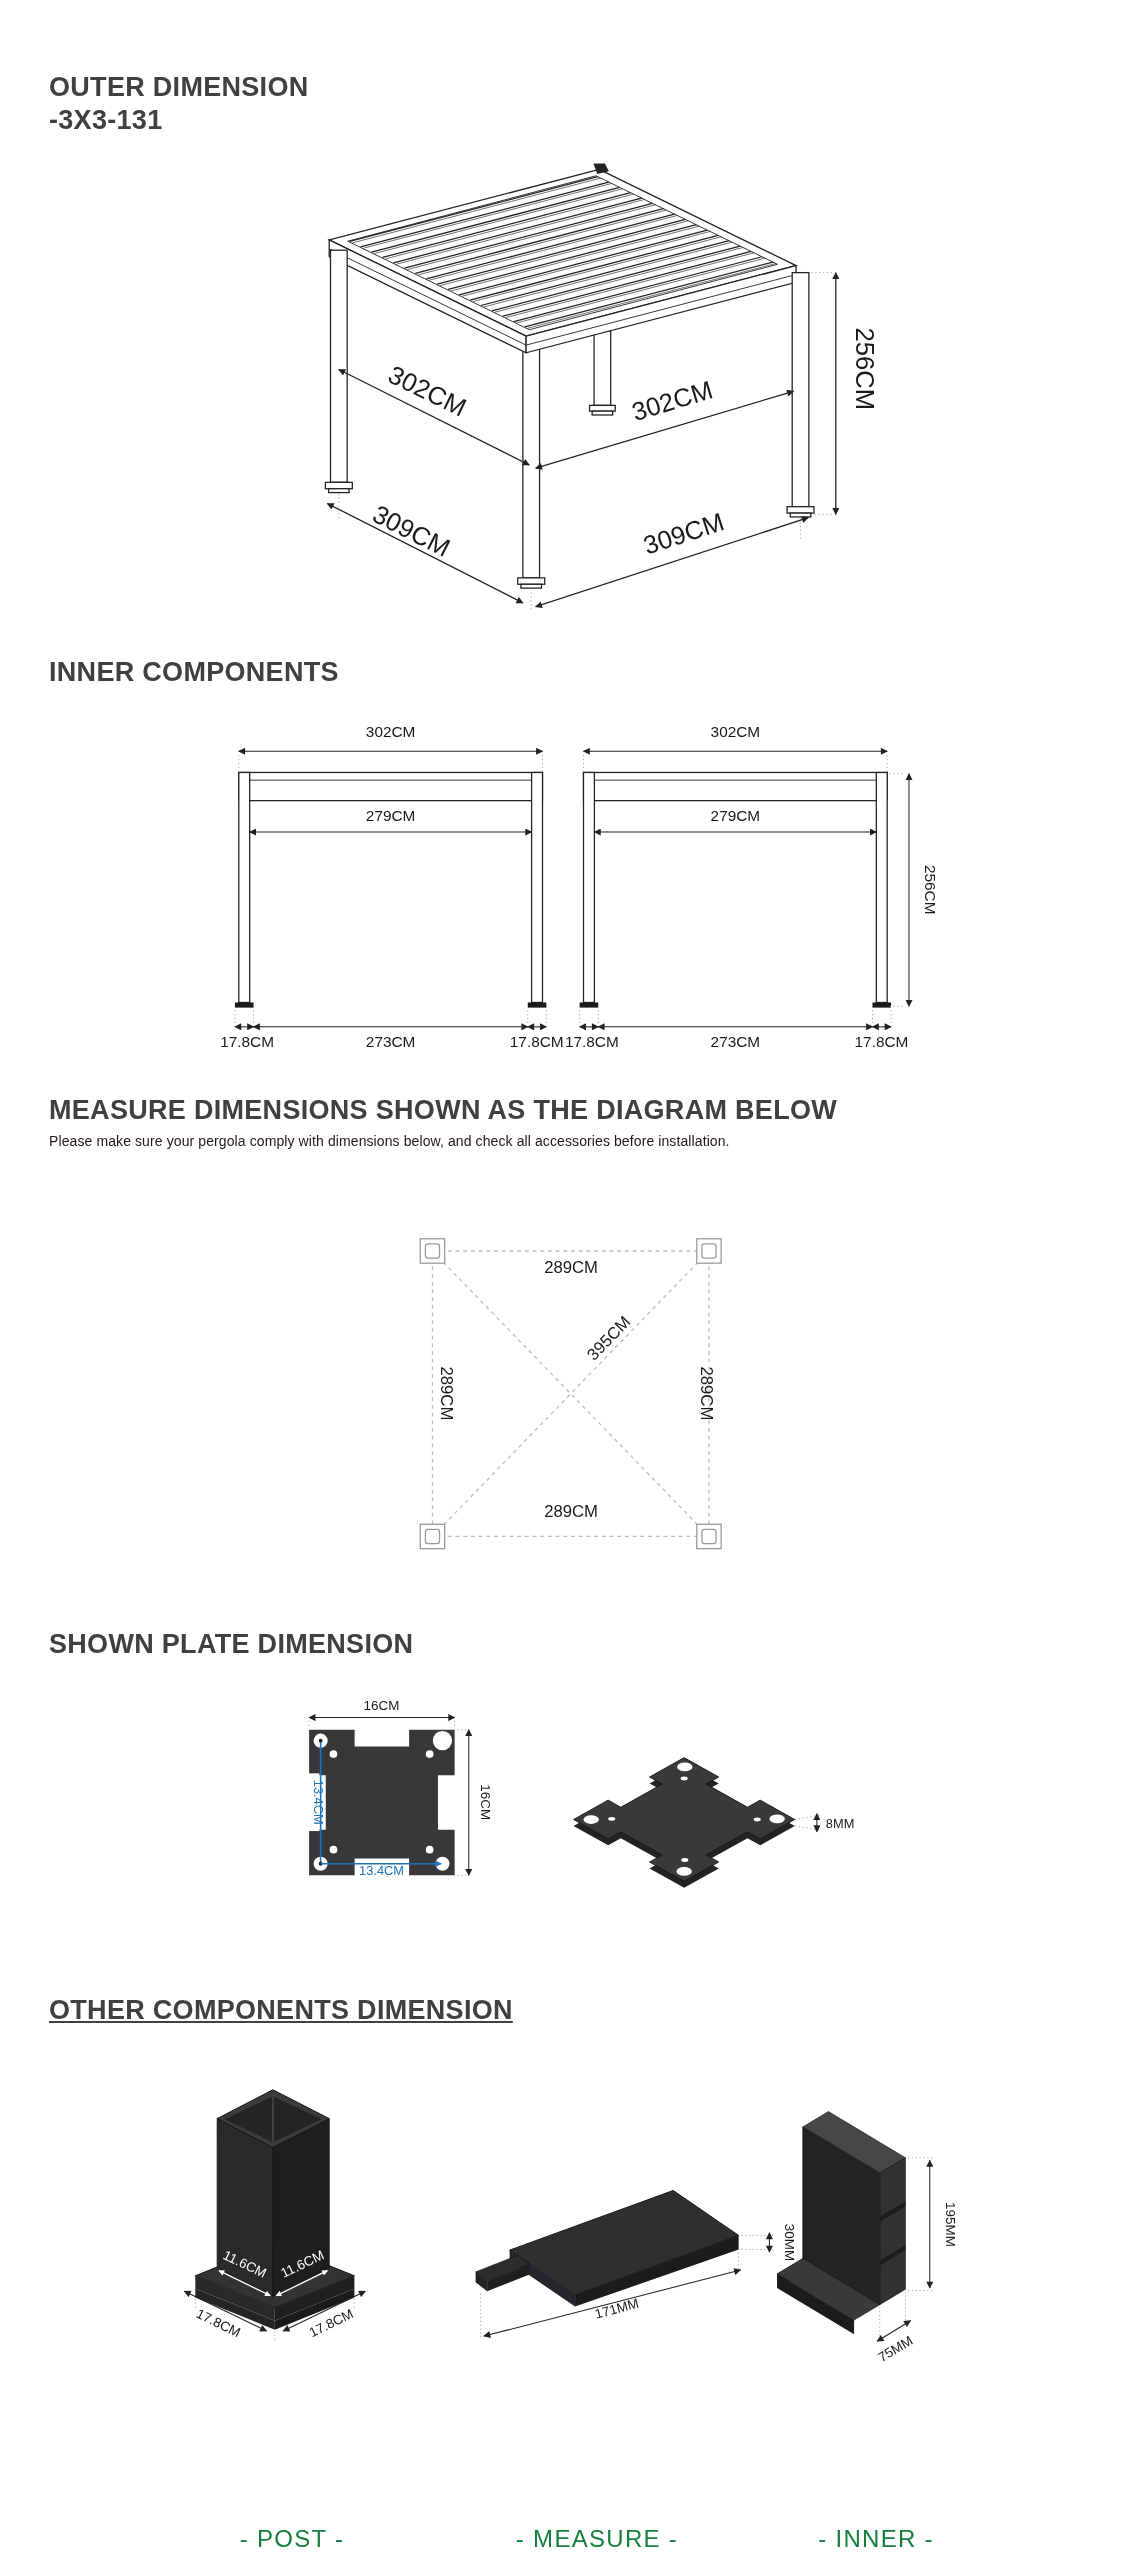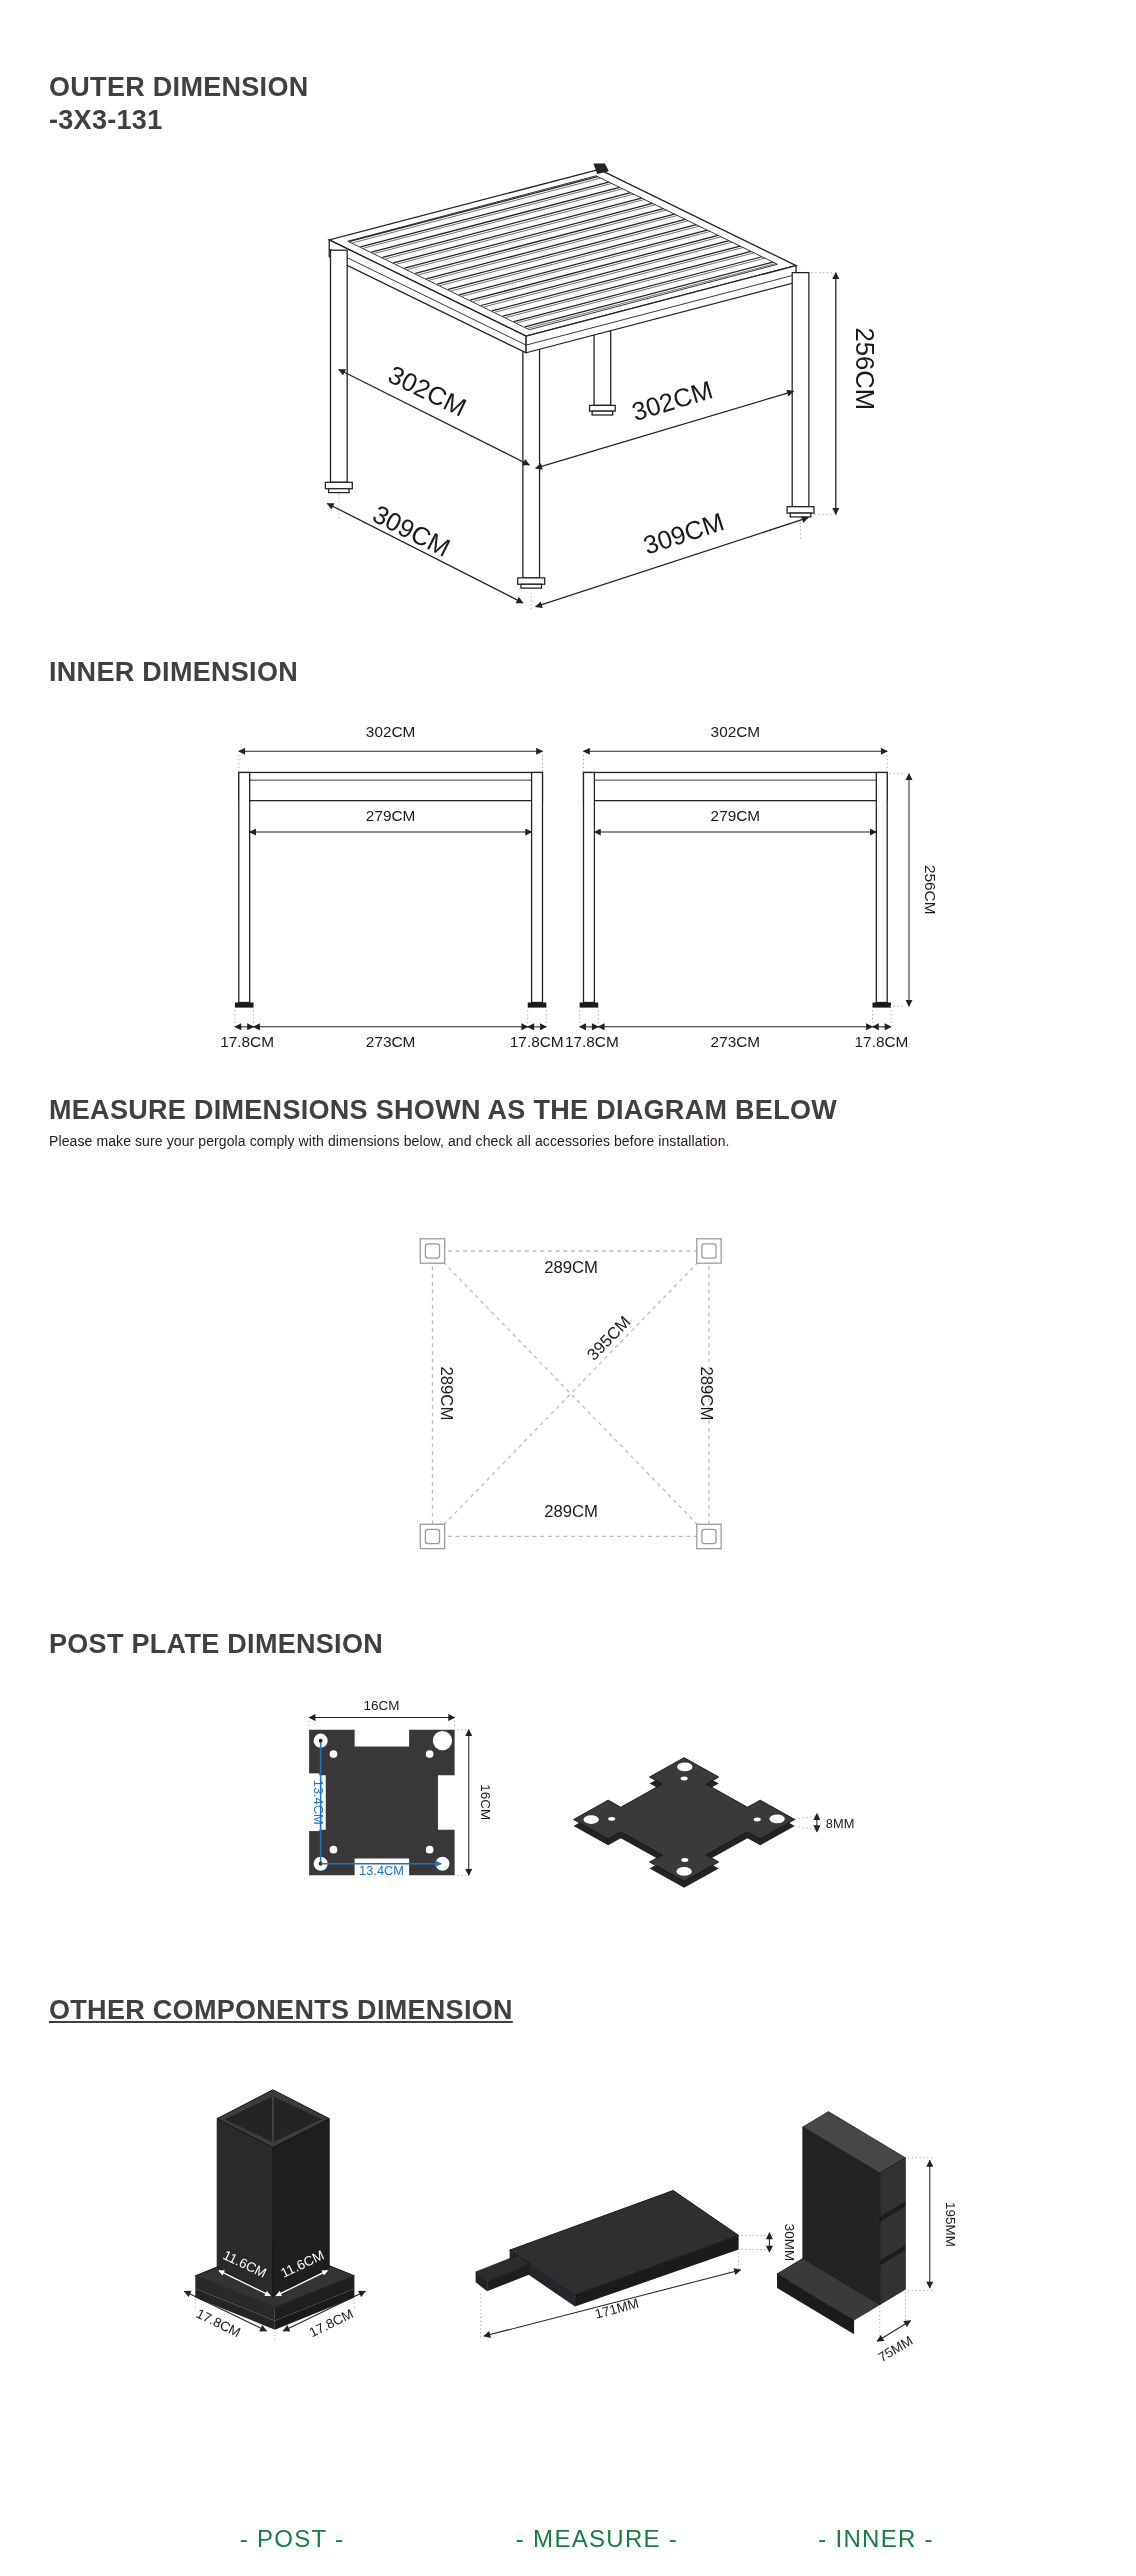--- a/index.html
+++ b/index.html
@@ -116,21 +116,21 @@
     <line class="dim" x1="80" y1="545" x2="385" y2="700" marker-start="url(#arw)" marker-end="url(#arw)"></line>
     <text class="t40 mid" transform="translate(205,600) rotate(27)">309CM</text>
     <line class="dim" x1="405" y1="706" x2="830" y2="567" marker-start="url(#arw)" marker-end="url(#arw)"></line>
     <text class="t40 mid" transform="translate(640,605) rotate(-18)">309CM</text>
     <path class="dot" d="M835,185 H868 M840,562 H868"></path>
     <line class="dim" x1="873" y1="185" x2="873" y2="562" marker-start="url(#arw)" marker-end="url(#arw)"></line>
     <text class="t40 mid" transform="translate(905,335) rotate(90)">256CM</text>
   </g>
 </svg>
 
-<div class="abs h1" style="left:49px;top:656px;">INNER DIMENSION</div>
+<div class="abs h1" style="left:49px;top:656px;">INNER COMPONENTS</div>
 
 <svg style="left:218px;top:718px;" width="731" height="346" viewBox="0 0 1140 540">
   <g id="innerFrame">
     <text class="t24 mid" x="269" y="30">302CM</text>
     <line class="dimthin" x1="32" y1="52" x2="506" y2="52" marker-start="url(#arw)" marker-end="url(#arw)"></line>
     <path class="dot" d="M32,58 V83 M506,58 V83"></path>
     <rect class="ln" x="32" y="85" width="474" height="44"></rect>
     <rect class="ln" x="32" y="85" width="17" height="359"></rect>
     <rect class="ln" x="489" y="85" width="17" height="359"></rect>
     <line class="ln1" x1="49" y1="97" x2="489" y2="97"></line>
@@ -173,21 +173,21 @@
   </g>
   <g>
     <text class="t26 mid" x="290" y="104">289CM</text>
     <text class="t26 mid" x="290" y="484">289CM</text>
     <text class="t26 mid" transform="translate(87,292) rotate(90)">289CM</text>
     <text class="t26 mid" transform="translate(492,292) rotate(90)">289CM</text>
     <text class="t26 mid" transform="translate(355,212) rotate(-46)">395CM</text>
   </g>
 </svg>
 
-<div class="abs h1" style="left:49px;top:1628px;">POST PLATE DIMENSION</div>
+<div class="abs h1" style="left:49px;top:1628px;">SHOWN PLATE DIMENSION</div>
 
 <svg style="left:295px;top:1693px;" width="577" height="212" viewBox="0 0 900 330">
   <g>
     <path d="M22,57 h71 v26 h85 v-26 h71 v71 h-26 v85 h26 v71 h-71 v-26 h-85 v26 h-71 v-71 h26 v-85 h-26 z" fill="#38383a"></path>
     <circle cx="40" cy="74" r="11" fill="#fff"></circle>
       <circle cx="230" cy="74" r="15" fill="#fff"></circle>
     <circle cx="40" cy="266" r="11" fill="#fff"></circle>
       <circle cx="230" cy="266" r="11" fill="#fff"></circle>
     <circle cx="60" cy="95" r="6" fill="#fff"></circle>
       <circle cx="210" cy="95" r="6" fill="#fff"></circle>

